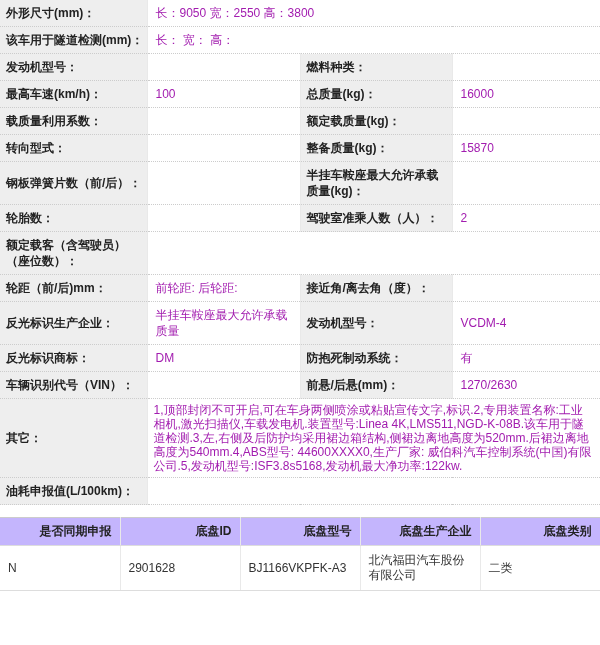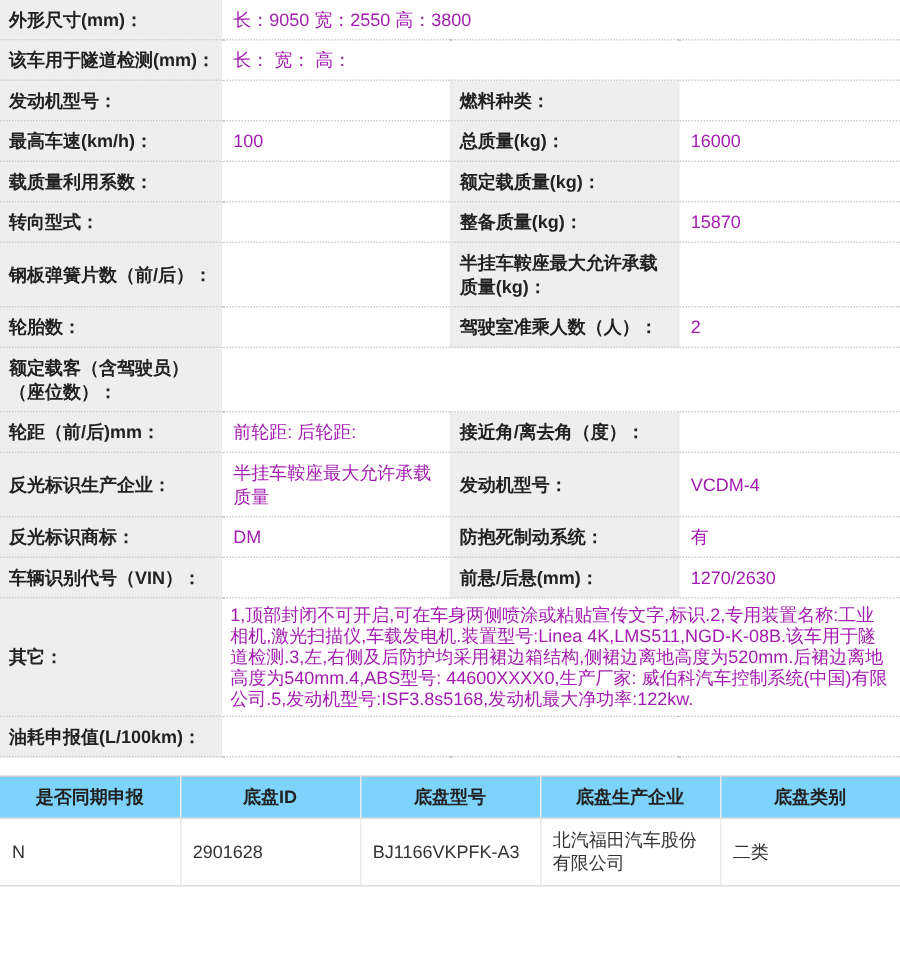--- a/index.html
+++ b/index.html
@@ -18,21 +18,21 @@
   .spec td:first-child { border-left:none; }
   .spec tr:first-child td { border-top:none; }
   .spec td.lbl { background:#eeeeee; font-weight:bold; color:#222222; padding:5px 2px 5px 6px; }
   .spec td.val { color:#a21caf; padding:5px 8px; background:#ffffff; }
   .spec td.other-val { line-height:14px; padding:4px 6px; }
 
   .gap { height:12px; }
 
   
   .list th {
-    background:#7dd3fc; font-size:12px; font-weight:bold; text-align:center;
+    background:#c4b5fd; font-size:12px; font-weight:bold; text-align:right;
     color:#222222; padding:6px 8px; line-height:15px;
     border-top:1px solid #cccccc; border-bottom:1px solid #dddddd;
     border-right:1px solid #e9e9e9; border-left:1px solid #e9e9e9;
   }
   .list td {
     font-size:12px; color:#333333; padding:7px 8px; line-height:15px;
     vertical-align:middle; border-bottom:1px solid #dddddd;
     border-right:1px solid #e9e9e9; border-left:1px solid #e9e9e9;
     word-wrap:break-word; background:#ffffff;
   }

